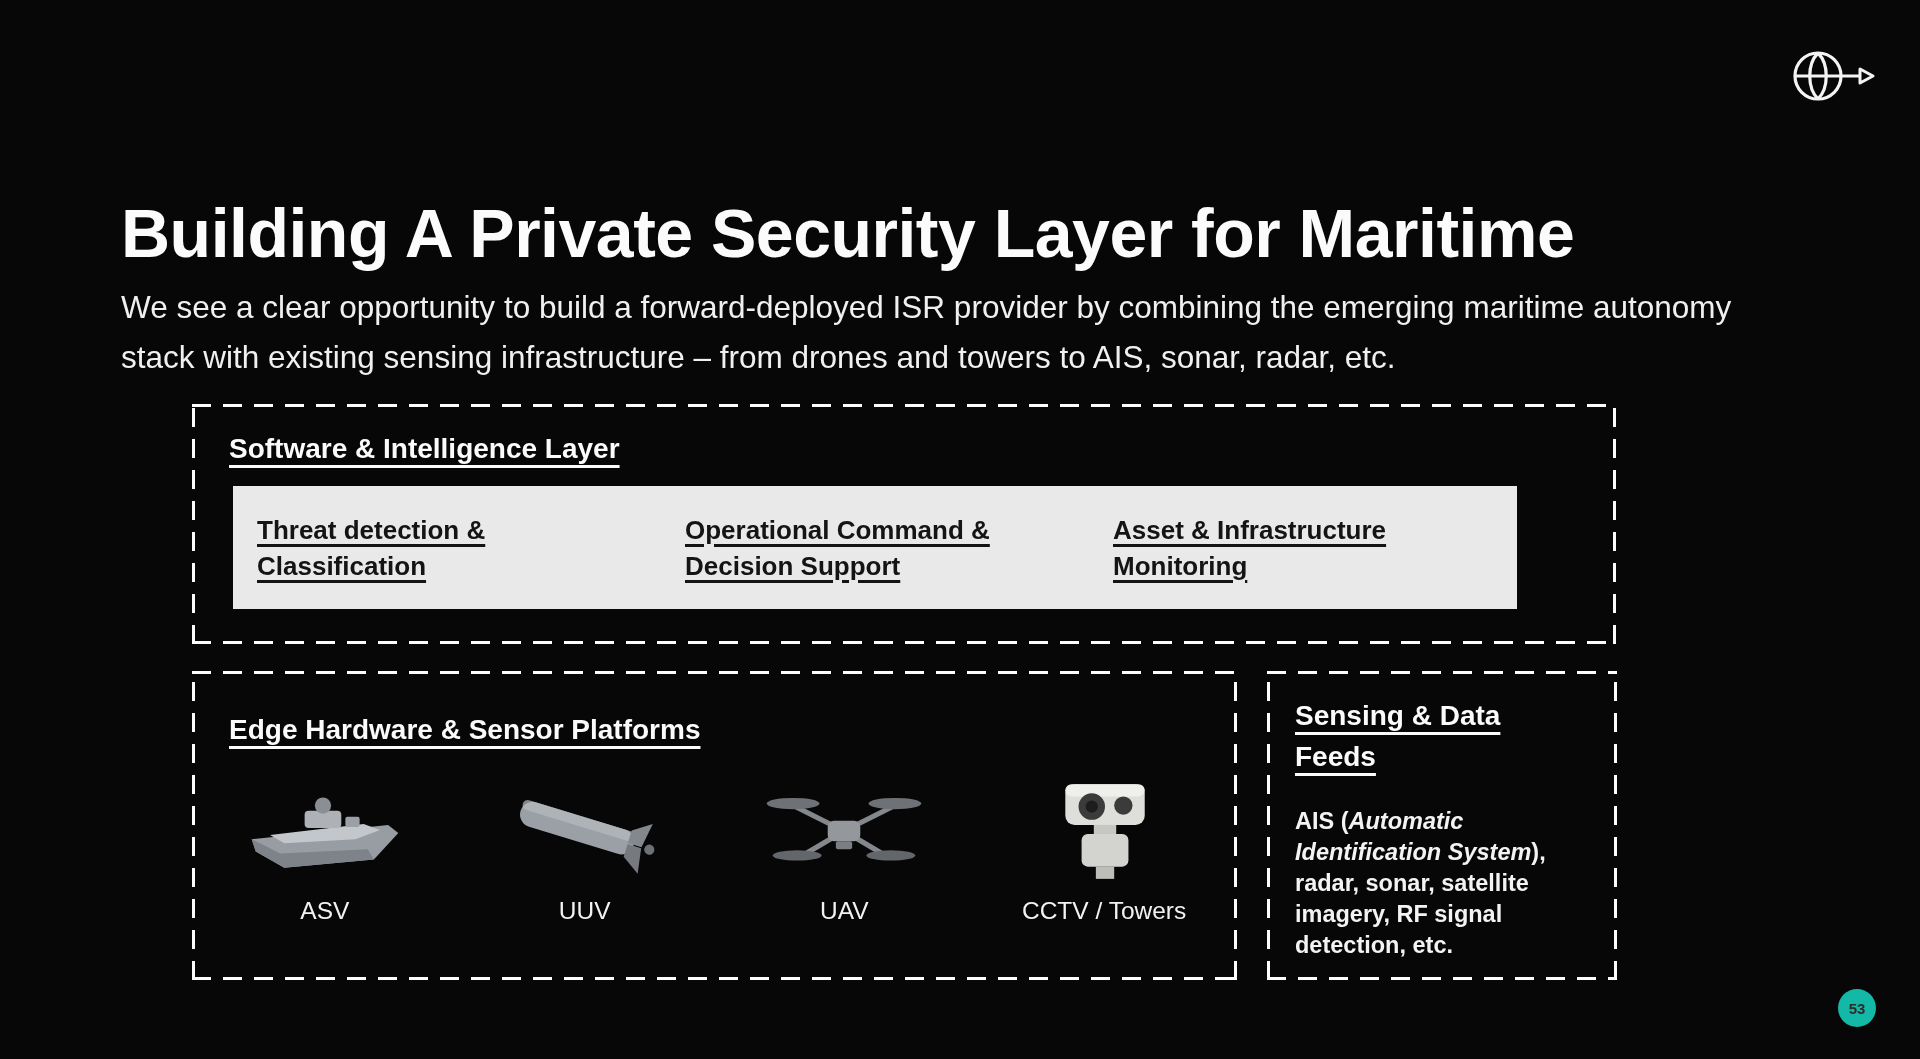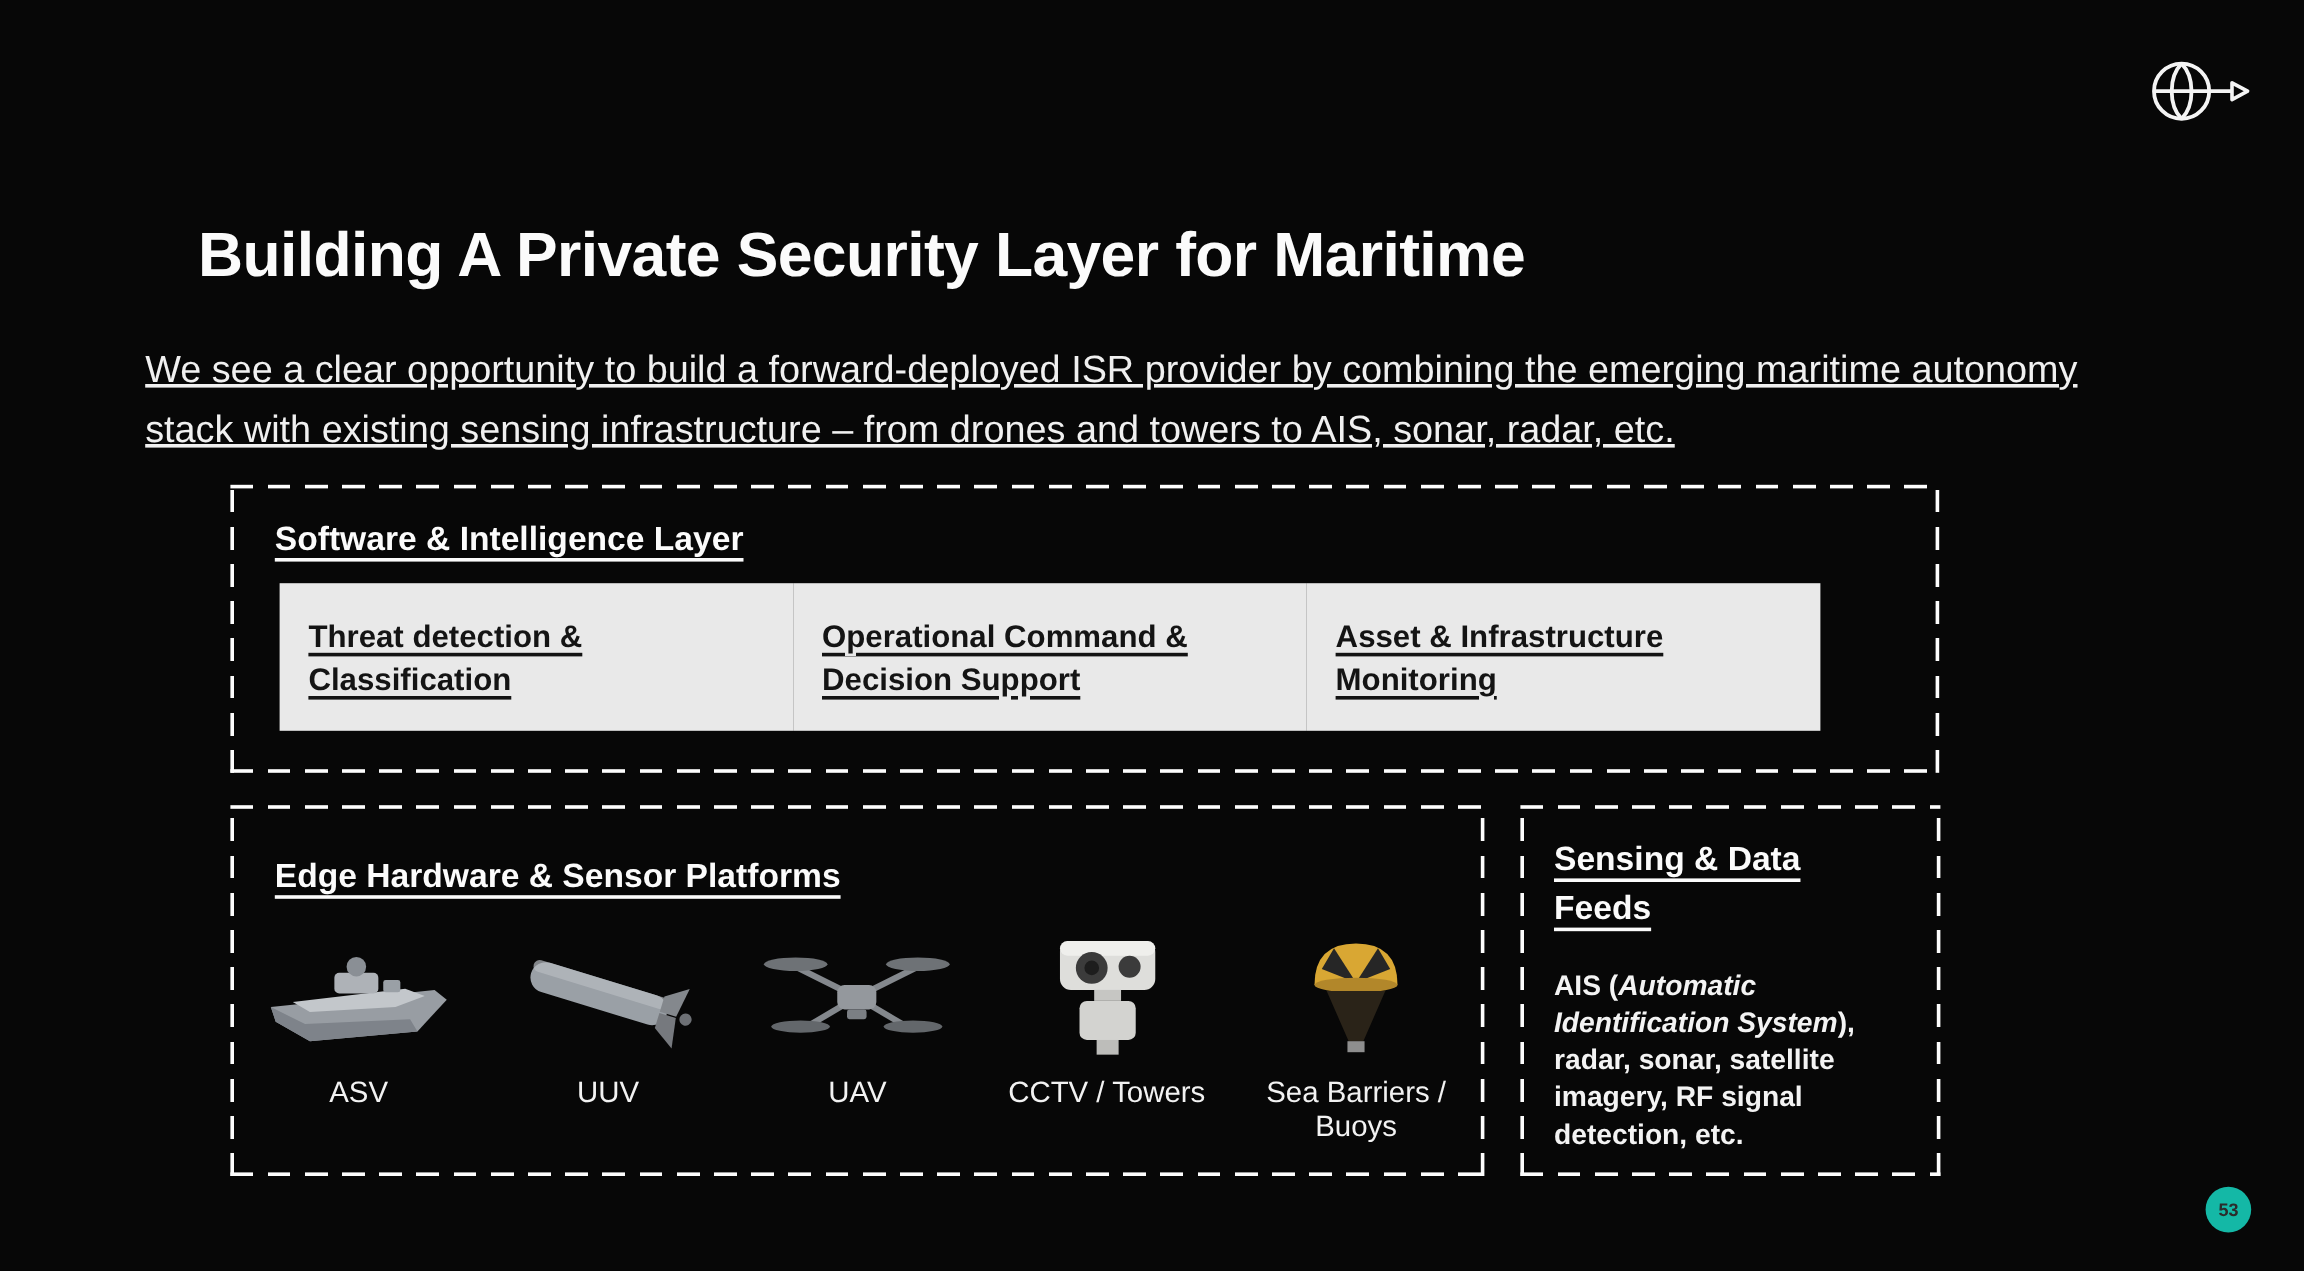--- a/index.html
+++ b/index.html
@@ -12,25 +12,25 @@
     overflow:hidden;
   }
   .slide{position:absolute;inset:0;}
 
   
   .logo{position:absolute;left:1786px;top:44px;width:100px;height:64px;}
 
   
   .title{
     position:absolute;left:121px;top:148px;
-    font-size:52px;font-weight:800;letter-spacing:-0.5px;color:#fbfbfb;margin-left:44px;
+    font-size:68px;font-weight:800;letter-spacing:-0.5px;color:#fbfbfb;
   }
   .subtitle{
     position:absolute;left:121px;top:250px;width:1670px;
-    font-size:31.5px;line-height:50px;font-weight:400;color:#f0f0f0;text-decoration:underline;
+    font-size:31.5px;line-height:50px;font-weight:400;color:#f0f0f0;
   }
 
   
   .dashed{
     position:absolute;box-sizing:border-box;
     background-image:
       repeating-linear-gradient(90deg,#fdfdfd 0 19px,transparent 19px 31px),
       repeating-linear-gradient(90deg,#fdfdfd 0 19px,transparent 19px 31px),
       repeating-linear-gradient(0deg,#fdfdfd 0 19px,transparent 19px 31px),
       repeating-linear-gradient(0deg,#fdfdfd 0 19px,transparent 19px 31px);
@@ -189,33 +189,20 @@
             <circle cx="68" cy="32" r="6" fill="#1d1d1d"></circle>
             <circle cx="99" cy="31" r="9" fill="#3b3b3b"></circle>
             <rect x="70" y="50" width="22" height="9" fill="#c6c6c3"></rect>
             <rect x="58" y="59" width="46" height="32" rx="6" fill="#d3d3d0"></rect>
             <rect x="72" y="91" width="18" height="12" fill="#bdbdba"></rect>
           </svg>
         </div>
         <div class="platform-label">CCTV / Towers</div>
       </div>
 
-      <div class="platform">
-        <div class="platform-icon">
-          <svg viewBox="0 0 160 110">
-            <path d="M46,46 Q46,12 80,12 Q114,12 114,46 Z" fill="#d9a733"></path>
-            <polygon points="62,16 80,44 52,33" fill="#262626"></polygon>
-            <polygon points="98,16 80,44 108,33" fill="#262626"></polygon>
-            <ellipse cx="80" cy="46" rx="34" ry="6" fill="#b2872a"></ellipse>
-            <polygon points="56,51 104,51 86,92 74,92" fill="#2a2318"></polygon>
-            <rect x="73" y="92" width="14" height="9" fill="#8e8e8e"></rect>
-          </svg>
-        </div>
-        <div class="platform-label">Sea Barriers / Buoys</div>
-      </div>
 
     </div>
   </div>
 
   <div class="dashed sensing-box">
     <div class="box-heading">Sensing &amp; Data Feeds</div>
     <p class="sensing-body"><span>AIS (</span><span class="it">Automatic Identification System</span><span>), radar, sonar, satellite imagery, RF signal detection, etc.</span></p>
   </div>
 
   <div class="page-badge">53</div>

